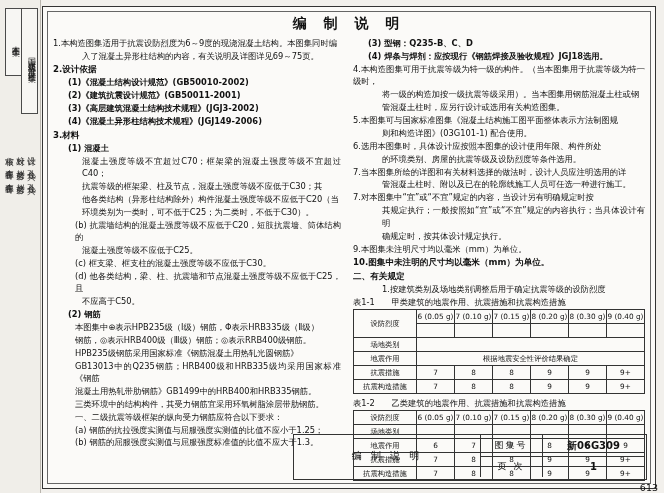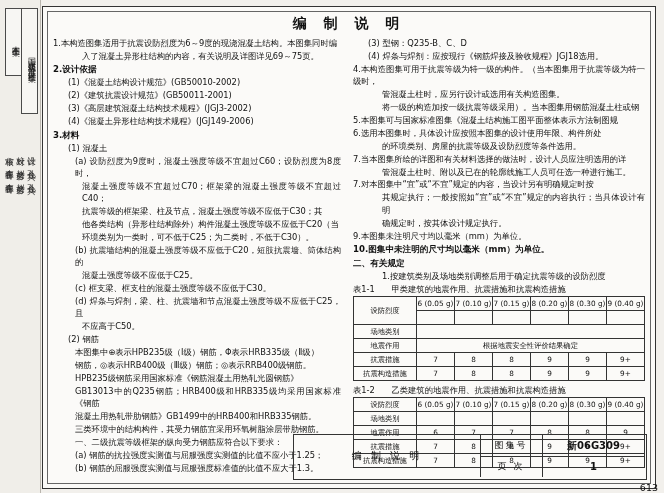--- a/index.html
+++ b/index.html
@@ -41,21 +41,21 @@
     position:absolute;left:0;right:0;top:8px;text-align:center;
     font-size:14px;font-weight:bold;letter-spacing:6px;
     font-family:"DejaVu Sans","Liberation Sans",sans-serif;
   }
   .cols{position:absolute;left:10px;top:30px;width:592px;height:408px;}
   .colL{position:absolute;left:0;top:0;width:288px;}
   .colR{position:absolute;left:300px;top:0;width:292px;}
   .p{font-size:8.3px;line-height:12.4px;margin:0 0 0.5px 0;text-align:justify;}
   .h{font-size:8.6px;line-height:12.6px;margin:1px 0 0.5px 0;font-weight:bold;}
   .ind1{padding-left:8px;margin-left:21px;}
-  .ind2{padding-left:15px;}
+  .ind2{padding-left:15px;font-weight:bold;}
   .ind3{padding-left:22px;}
   .ind4{padding-left:29px;}
   .tblcap{font-size:8.3px;margin:2px 0 1px 0;}
   table.t{border-collapse:collapse;width:100%;font-size:7.3px;table-layout:fixed;}
   table.t td{border:0.7px solid #333;text-align:center;padding:1px 0;height:11px;line-height:10px;}
   
   .tb{
     position:absolute;left:250px;bottom:8px;width:352px;height:44px;
     border:1px solid #333;
   }
@@ -93,50 +93,50 @@
         <div class="colL" id="col-left">
             <div class="p">1.本构造图集适用于抗震设防烈度为6～9度的现浇混凝土结构。本图集同时编</div>
             <div class="p ind1">入了混凝土异形柱结构的内容，有关说明及详图详见69～75页。</div>
             <div class="h">2.设计依据</div>
             <div class="p ind2">(1)《混凝土结构设计规范》(GB50010-2002)</div>
             <div class="p ind2">(2)《建筑抗震设计规范》(GB50011-2001)</div>
             <div class="p ind2">(3)《高层建筑混凝土结构技术规程》(JGJ3-2002)</div>
             <div class="p ind2">(4)《混凝土异形柱结构技术规程》(JGJ149-2006)</div>
             <div class="h">3.材料</div>
             <div class="p ind2">(1) 混凝土</div>
-            <div class="p ind3">(a) 设防烈度为9度时，混凝土强度等级不宜超过C60；设防烈度为8度时，</div>
             <div class="p ind4">混凝土强度等级不宜超过C70；框架梁的混凝土强度等级不宜超过C40；</div>
             <div class="p ind4">抗震等级的框架梁、柱及节点，混凝土强度等级不应低于C30；其</div>
             <div class="p ind4">他各类结构（异形柱结构除外）构件混凝土强度等级不应低于C20（当</div>
             <div class="p ind4">环境类别为一类时，可不低于C25；为二类时，不低于C30）。</div>
             <div class="p ind3">(b) 抗震墙结构的混凝土强度等级不应低于C20，短肢抗震墙、筒体结构的</div>
             <div class="p ind4">混凝土强度等级不应低于C25。</div>
             <div class="p ind3">(c) 框支梁、框支柱的混凝土强度等级不应低于C30。</div>
-            <div class="p ind3">(d) 焊条与焊剂，梁、柱、抗震墙和节点混凝土强度等级不应低于C25，且</div>
+            <div class="p ind3">(d) 他各类结构，梁、柱、抗震墙和节点混凝土强度等级不应低于C25，且</div>
             <div class="p ind4">不应高于C50。</div>
             <div class="p ind2">(2) 钢筋</div>
             <div class="p ind3">本图集中⊕表示HPB235级（Ⅰ级）钢筋，Φ表示HRB335级（Ⅱ级）</div>
             <div class="p ind3">钢筋，◎表示HRB400级（Ⅲ级）钢筋；◎表示RRB400级钢筋。</div>
             <div class="p ind3">HPB235级钢筋采用国家标准《钢筋混凝土用热轧光圆钢筋》</div>
             <div class="p ind3">GB13013中的Q235钢筋；HRB400级和HRB335级均采用国家标准《钢筋</div>
             <div class="p ind3">混凝土用热轧带肋钢筋》GB1499中的HRB400和HRB335钢筋。</div>
             <div class="p ind3">三类环境中的结构构件，其受力钢筋宜采用环氧树脂涂层带肋钢筋。</div>
             <div class="p ind3">一、二级抗震等级框架的纵向受力钢筋应符合以下要求：</div>
             <div class="p ind3">(a) 钢筋的抗拉强度实测值与屈服强度实测值的比值不应小于1.25；</div>
             <div class="p ind3">(b) 钢筋的屈服强度实测值与屈服强度标准值的比值不应大于1.3。</div>
           </div>
 
         <div class="colR" id="col-right">
           <div id="right-text">
               <div class="p ind2">(3) 型钢：Q235-B、C、D</div>
               <div class="p ind2">(4) 焊条与焊剂：应按现行《钢筋焊接及验收规程》JGJ18选用。</div>
               <div class="p">4.本构造图集可用于抗震等级为特一级的构件。（当本图集用于抗震等级为特一级时，</div>
+              <div class="p ind1">将一级的构造加按一级抗震等级采用）。当本图集用钢筋混凝土柱或钢</div>
               <div class="p ind1">管混凝土柱时，应另行设计或选用有关构造图集。</div>
-              <div class="p ind1">将一级的构造加按一级抗震等级采用）。当本图集用钢筋混凝土柱或钢</div>
               <div class="p">5.本图集可与国家标准图集《混凝土结构施工图平面整体表示方法制图规</div>
+              <div class="p ind1">则和构造详图》(03G101-1) 配合使用。</div>
               <div class="p">6.选用本图集时，具体设计应按照本图集的设计使用年限、构件所处</div>
               <div class="p ind1">的环境类别、房屋的抗震等级及设防烈度等条件选用。</div>
               <div class="p">7.当本图集所绘的详图和有关材料选择的做法时，设计人员应注明选用的详</div>
               <div class="p ind1">管混凝土柱时、附以及已在的轮廓线施工人员可任选一种进行施工。</div>
               <div class="p">7.对本图集中“宜”或“不宜”规定的内容，当设计另有明确规定时按</div>
               <div class="p ind1">其规定执行；一般按照如“宜”或“不宜”规定的内容执行；当具体设计有明</div>
               <div class="p ind1">确规定时，按其体设计规定执行。</div>
               <div class="p">9.本图集未注明尺寸均以毫米（mm）为单位。</div>
               <div class="h">10.图集中未注明的尺寸均以毫米（mm）为单位。</div>
               <div class="h">二、有关规定</div>

